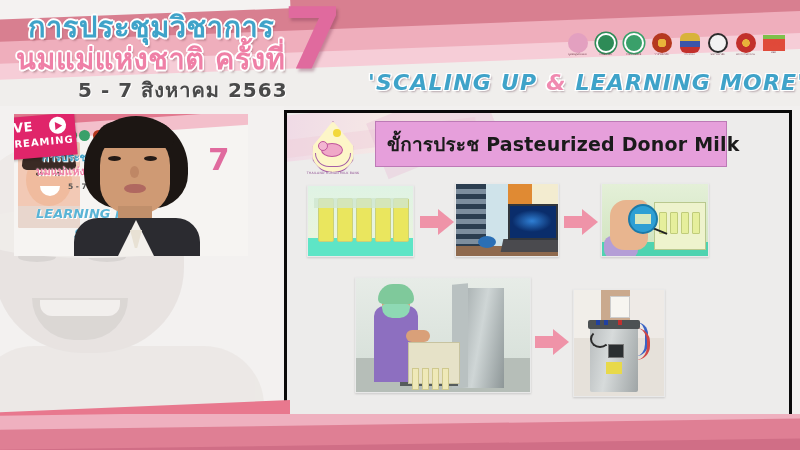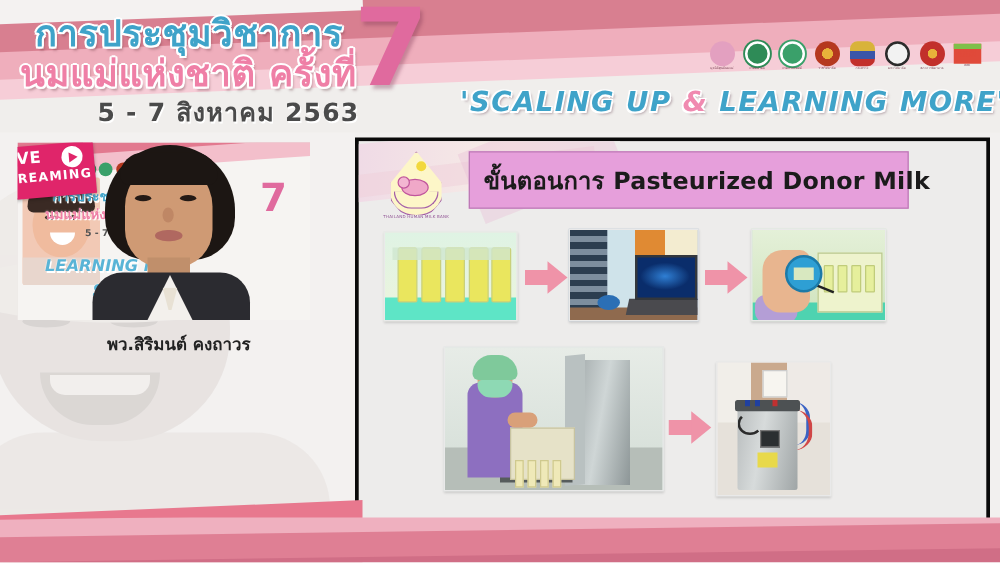--- a/index.html
+++ b/index.html
@@ -432,40 +432,39 @@
         <div class="sp-tie"></div>
       </div>
 
       <div class="live-badge">
         <div class="lb-top">VE</div>
         <div class="lb-play"></div>
         <div class="lb-bot">TREAMING</div>
       </div>
     </div>
 
-    <div class="speaker-name">พว.สิริมนต์  คงถาวร</div>
   </div>
 
   <div class="slide-wrap">
     <div class="slide">
       <div class="sl-deco1"></div>
       <div class="sl-deco2"></div>
       <div class="sl-deco3"></div>
 
       <div class="hmb-logo">
         <div class="hmb-drop"></div>
         <div class="hmb-dot"></div>
         <div class="hmb-hands"></div>
         <div class="hmb-baby"></div>
         <div class="hmb-head"></div>
         <div class="hmb-cap">THAILAND HUMAN MILK BANK</div>
       </div>
 
       <div class="sl-title-bar">
-        <div class="sl-title">ขั้นตอนการ Pasteurized Donor Milk</div>
+        <div class="sl-title">ขั้การประช Pasteurized Donor Milk</div>
       </div>
 
       <div class="photo p1">
         <div class="wall"></div>
         <div class="floor"></div>
         <div class="rack" style="left:10px"></div>
         <div class="rack" style="left:29px"></div>
         <div class="rack" style="left:48px"></div>
         <div class="rack" style="left:67px"></div>
         <div class="rack" style="left:85px"></div>

